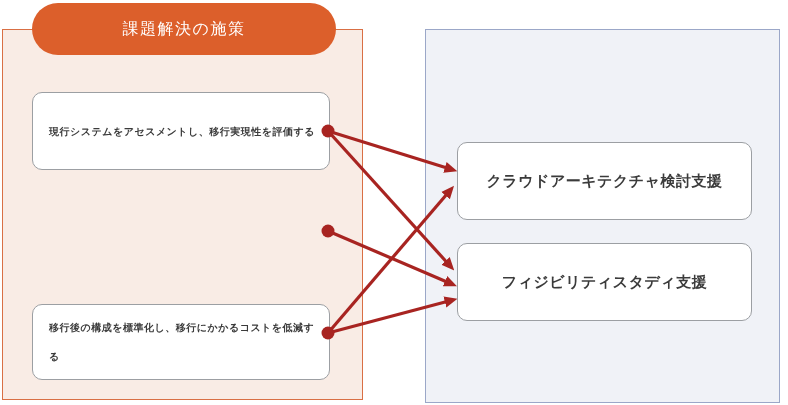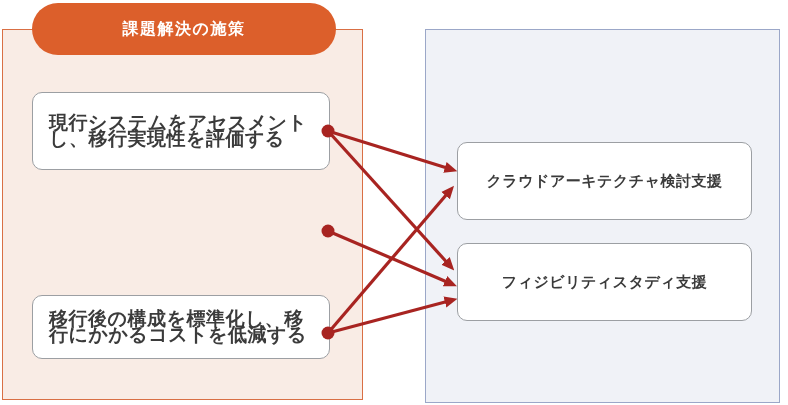--- a/index.html
+++ b/index.html
@@ -9,31 +9,31 @@
   }
   html,body{margin:0;padding:0;background:#fff;}
   body{font-family:"Liberation Sans","DejaVu Sans",sans-serif;}
   .canvas{position:relative;width:788px;height:405px;background:#fff;overflow:hidden;}
 
   .panel{position:absolute;box-sizing:border-box;}
   .panel.left{left:2px;top:29px;width:361px;height:371px;background:var(--left-bg);border:1.5px solid var(--left-border);}
   .panel.right{left:425px;top:29px;width:355px;height:374px;background:var(--right-bg);border:1.5px solid var(--right-border);}
 
   .pill{position:absolute;top:3px;height:52px;border-radius:26px;display:flex;align-items:center;justify-content:center;
-        color:#fff;font-size:16px;font-weight:bold;letter-spacing:1.5px;z-index:3;}
+        color:#fff;font-size:16px;font-weight:normal;letter-spacing:1.5px;z-index:3;}
   .pill.left{left:32px;width:304px;background:var(--left-accent);}
   .pill.right{left:456px;width:304px;background:var(--right-accent);}
 
   .l-box{position:absolute;left:32px;width:298px;box-sizing:border-box;background:#fff;
          border:1px solid var(--box-border);border-radius:10px;display:flex;align-items:center;
-         padding:0 12px 0 16px;font-size:19px;font-weight:bold;color:var(--text);
-         line-height:16px;letter-spacing:0.5px;z-index:2;}
+         padding:0 12px 0 16px;font-size:10px;font-weight:bold;color:var(--text);
+         line-height:29px;letter-spacing:0.5px;z-index:2;}
   #lb0{top:92px;height:78px}
   #lb1{top:192px;height:78px}
-  #lb2{top:295px;height:64px}
+  #lb2{top:304px;height:76px}
 
   .r-box{position:absolute;left:457px;width:295px;box-sizing:border-box;background:#fff;
          border:1px solid var(--box-border);border-radius:10px;display:flex;align-items:center;justify-content:center;
          font-size:15px;font-weight:bold;color:var(--text);letter-spacing:0.5px;z-index:2;}
   #rb0{top:142px;height:78px}
   #rb1{top:243px;height:78px}
 
   .arrow-layer{position:absolute;left:0;top:0;width:788px;height:405px;z-index:5;pointer-events:none;}
   .arrow-line{stroke:var(--arrow);stroke-width:3.2;}
   .arrow-dot{fill:var(--arrow);}

